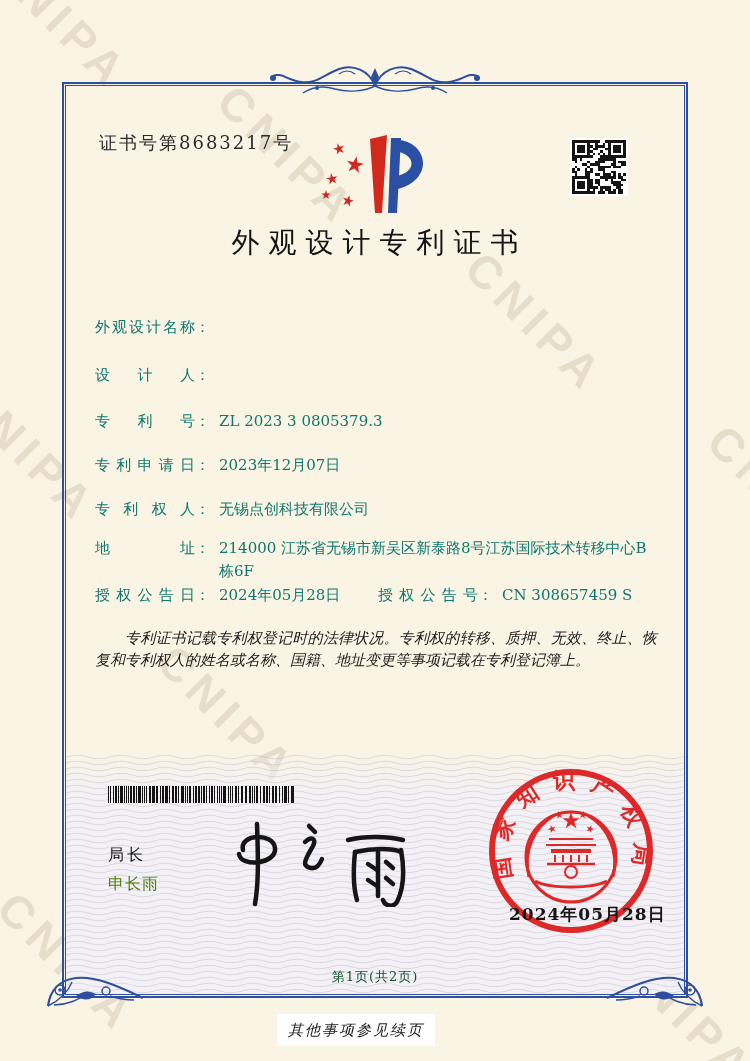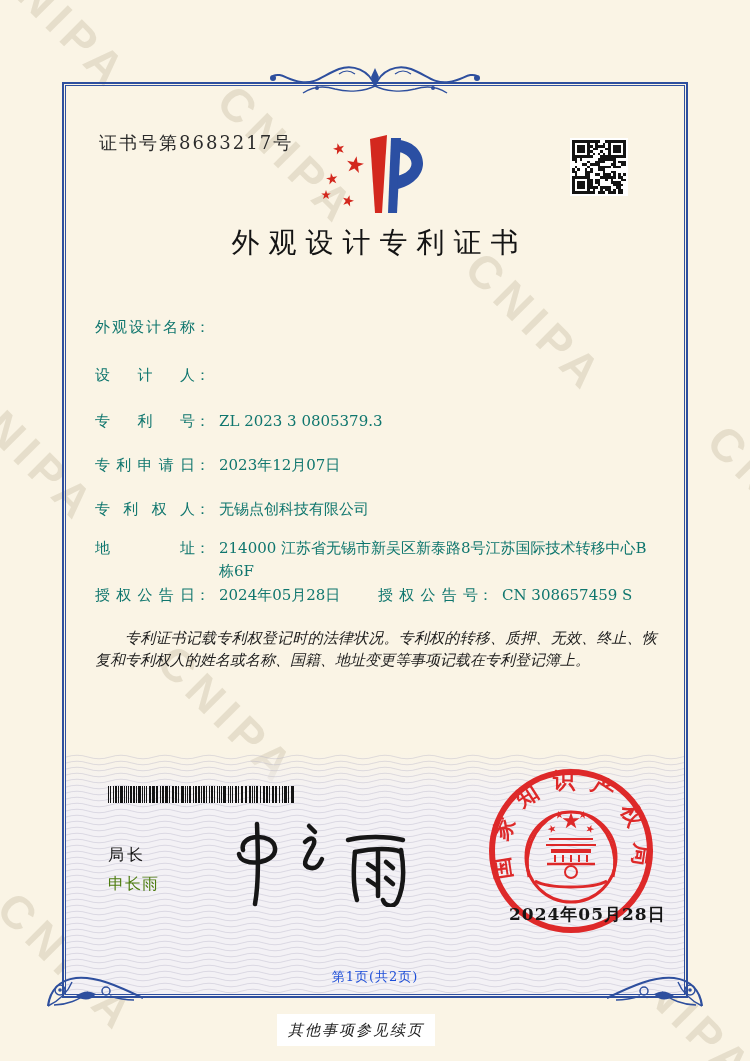--- a/index.html
+++ b/index.html
@@ -48,21 +48,21 @@
       font-size:16px;color:#111;letter-spacing:3px;}
   .signer{position:absolute;left:108px;top:874px;z-index:4;font-family:"Liberation Sans",sans-serif;
       font-size:16px;color:#4d7c0f;letter-spacing:1px;}
   .signature{position:absolute;left:213px;top:812px;z-index:4;}
   
   .seal{position:absolute;left:489px;top:769px;width:164px;height:164px;z-index:5;opacity:.95;}
   .seal-date{position:absolute;left:509px;top:903px;z-index:6;font-size:17px;font-weight:700;
       color:#161616;letter-spacing:1px;}
   
   .page-num{position:absolute;left:62px;top:968px;width:626px;z-index:4;text-align:center;
-      font-size:13px;color:#1d4ed8;letter-spacing:1px;}
+      font-size:13px;color:#14532d;letter-spacing:1px;}
   .note-box{position:absolute;left:277px;top:1014px;width:158px;height:32px;z-index:4;background:#fff;
       display:flex;align-items:center;justify-content:center;font-size:15px;font-style:italic;
       letter-spacing:2px;color:#1c1c1c;}
   .lace{position:absolute;top:972px;z-index:5;}
   .lace-l{left:46px;} .lace-r{left:604px;transform:scaleX(-1);}
 </style>
 </head>
 <body>
 
 <span class="wm" style="left:-28px;top:-8px">CNIPA</span>

